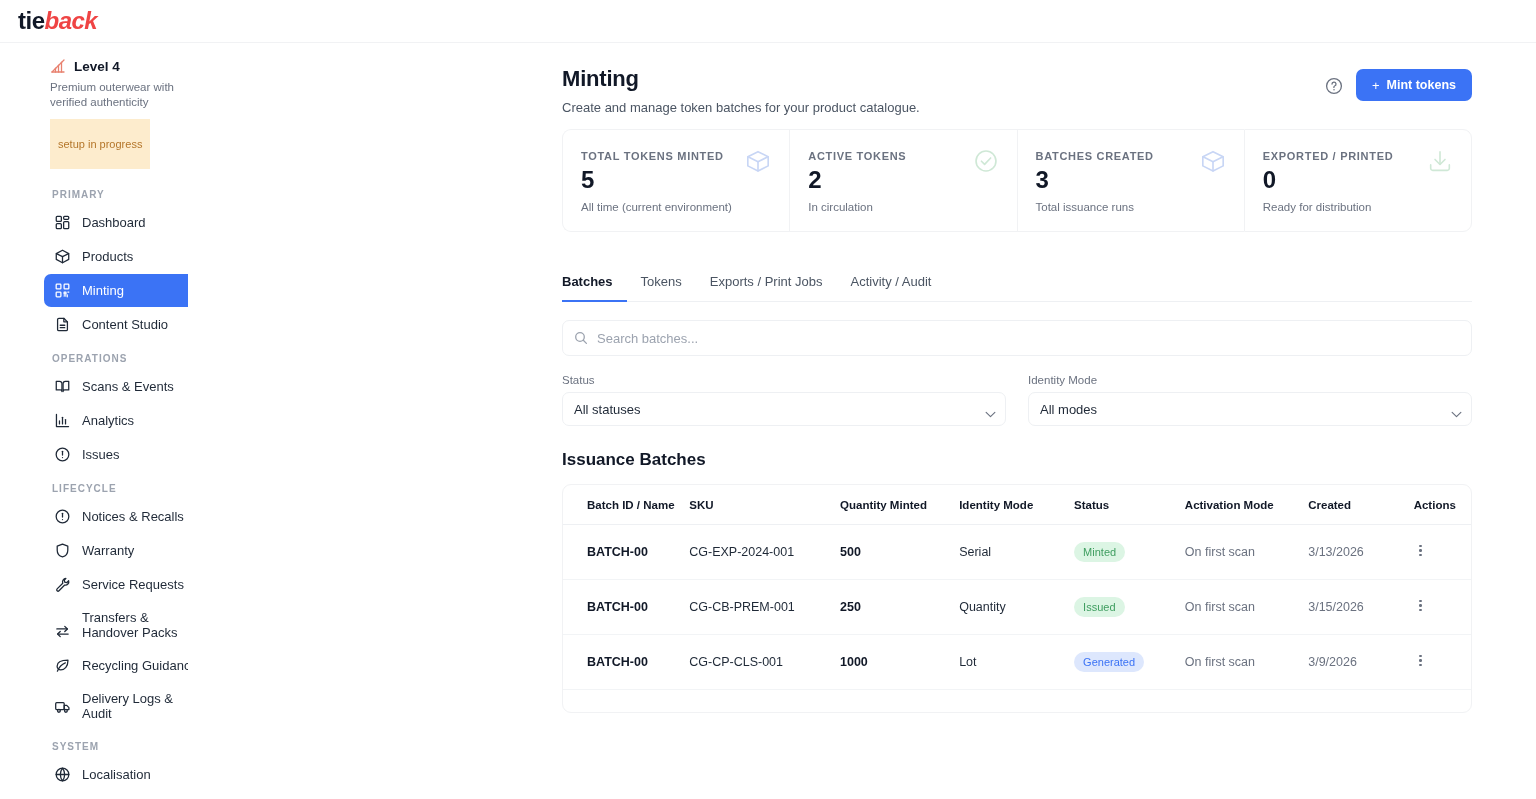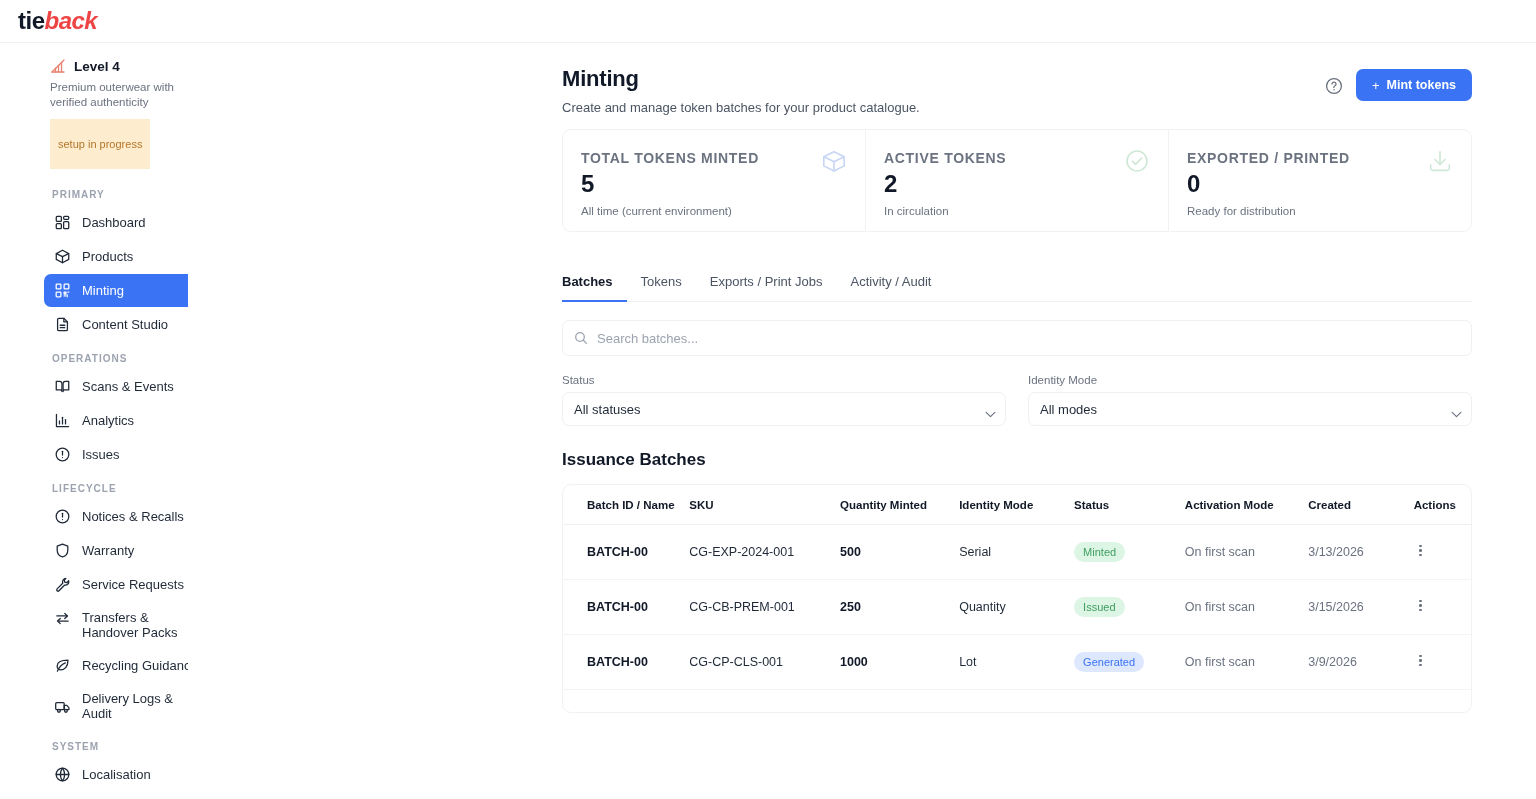--- a/index.html
+++ b/index.html
@@ -51,21 +51,21 @@
     color: #9ca3af; padding: 0 0 6px 16px; text-transform: uppercase;
   }
   .navitem {
     display: flex; align-items: center; gap: 11px;
     margin: 0 12px 1px 8px; padding: 8px 10px; border-radius: 7px;
     font-size: 13px; color: #1f2937; cursor: pointer; line-height: 15px;
   }
   .navitem.active { background: #3b73f5; color: #ffffff; }
   .navitem .ico { width: 17px; height: 17px; flex: 0 0 17px; display: block; }
   .navitem .lbl { flex: 1; }
-  .navitem.two-line { align-items: flex-start; }
+  .navitem.two-line { align-items: flex-end; }
   .navitem.two-line .lbl { line-height: 15px; }
 
   
   .main {
     position: absolute; left: 188px; top: 43px;
     width: 1348px; height: 756px; background: #ffffff; overflow: hidden;
   }
   .content { position: absolute; left: 374px; top: 0px; width: 910px; }
 
   .pagehead { position: relative; padding-top: 23px; height: 74px; }
@@ -83,21 +83,21 @@
   
   .stats { display: flex; margin-top: 12px; }
   .stat {
     position: relative; flex: 1; background: #fff;
     border: 1px solid #f1f2f4; border-right: none;
     padding: 20px 18px 18px 18px; height: 103px;
   }
   .stat:first-child { border-radius: 9px 0 0 9px; }
   .stat:last-child { border-right: 1px solid #f1f2f4; border-radius: 0 9px 9px 0; }
   .stat-label {
-    font-size: 14px; font-weight: 700; letter-spacing: 0.7px;
+    font-size: 11px; font-weight: 700; letter-spacing: 0.7px;
     color: #6b7280; text-transform: uppercase;
   }
   .stat-value { font-size: 24px; font-weight: 700; color: #111827; margin-top: 5px; line-height: 26px; }
   .stat-hint { font-size: 11.5px; color: #6b7280; margin-top: 8px; }
   .stat-ico { position: absolute; right: 18px; top: 18px; width: 26px; height: 26px; display: block; }
 
   
   .tabs {
     display: flex; gap: 0; margin-top: 32px;
     border-bottom: 1px solid #eef0f3;
@@ -377,20 +377,30 @@
                 <path d="M12 12.7v8.5"></path>
               </svg></span>
           </div>
           <div class="stat">
             <div class="stat-label">ACTIVE TOKENS</div>
             <div class="stat-value">2</div>
             <div class="stat-hint">In circulation</div>
             <span class="stat-ico"><svg viewBox="0 0 24 24" width="26" height="26" fill="none" stroke="#cfe8d6" stroke-width="1.5" stroke-linecap="round" stroke-linejoin="round">
                 <circle cx="12" cy="12" r="9.2"></circle>
                 <path d="M7.8 12.2l2.9 2.9 5.6-5.9"></path>
+              </svg></span>
+          </div>
+          <div class="stat">
+            <div class="stat-label">BATCHES CREATED</div>
+            <div class="stat-value">3</div>
+            <div class="stat-hint">Total issuance runs</div>
+            <span class="stat-ico"><svg viewBox="0 0 24 24" width="26" height="26" fill="none" stroke="#c8d6f5" stroke-width="1.5" stroke-linecap="round" stroke-linejoin="round">
+                <path d="M21.4 8.1v8.4L12 21.2 2.6 16.5V8.1L12 3.4z"></path>
+                <path d="M2.8 8.1L12 12.7l9.2-4.6"></path>
+                <path d="M12 12.7v8.5"></path>
               </svg></span>
           </div>
           <div class="stat">
             <div class="stat-label">EXPORTED / PRINTED</div>
             <div class="stat-value">0</div>
             <div class="stat-hint">Ready for distribution</div>
             <span class="stat-ico"><svg viewBox="0 0 24 24" width="26" height="26" fill="none" stroke="#cfe8d6" stroke-width="1.5" stroke-linecap="round" stroke-linejoin="round">
                 <path d="M3.4 15.6v3.2a1.8 1.8 0 0 0 1.8 1.8h13.6a1.8 1.8 0 0 0 1.8-1.8v-3.2"></path>
                 <path d="M7.4 10.6L12 15.2l4.6-4.6"></path>
                 <path d="M12 15V3.6"></path>

